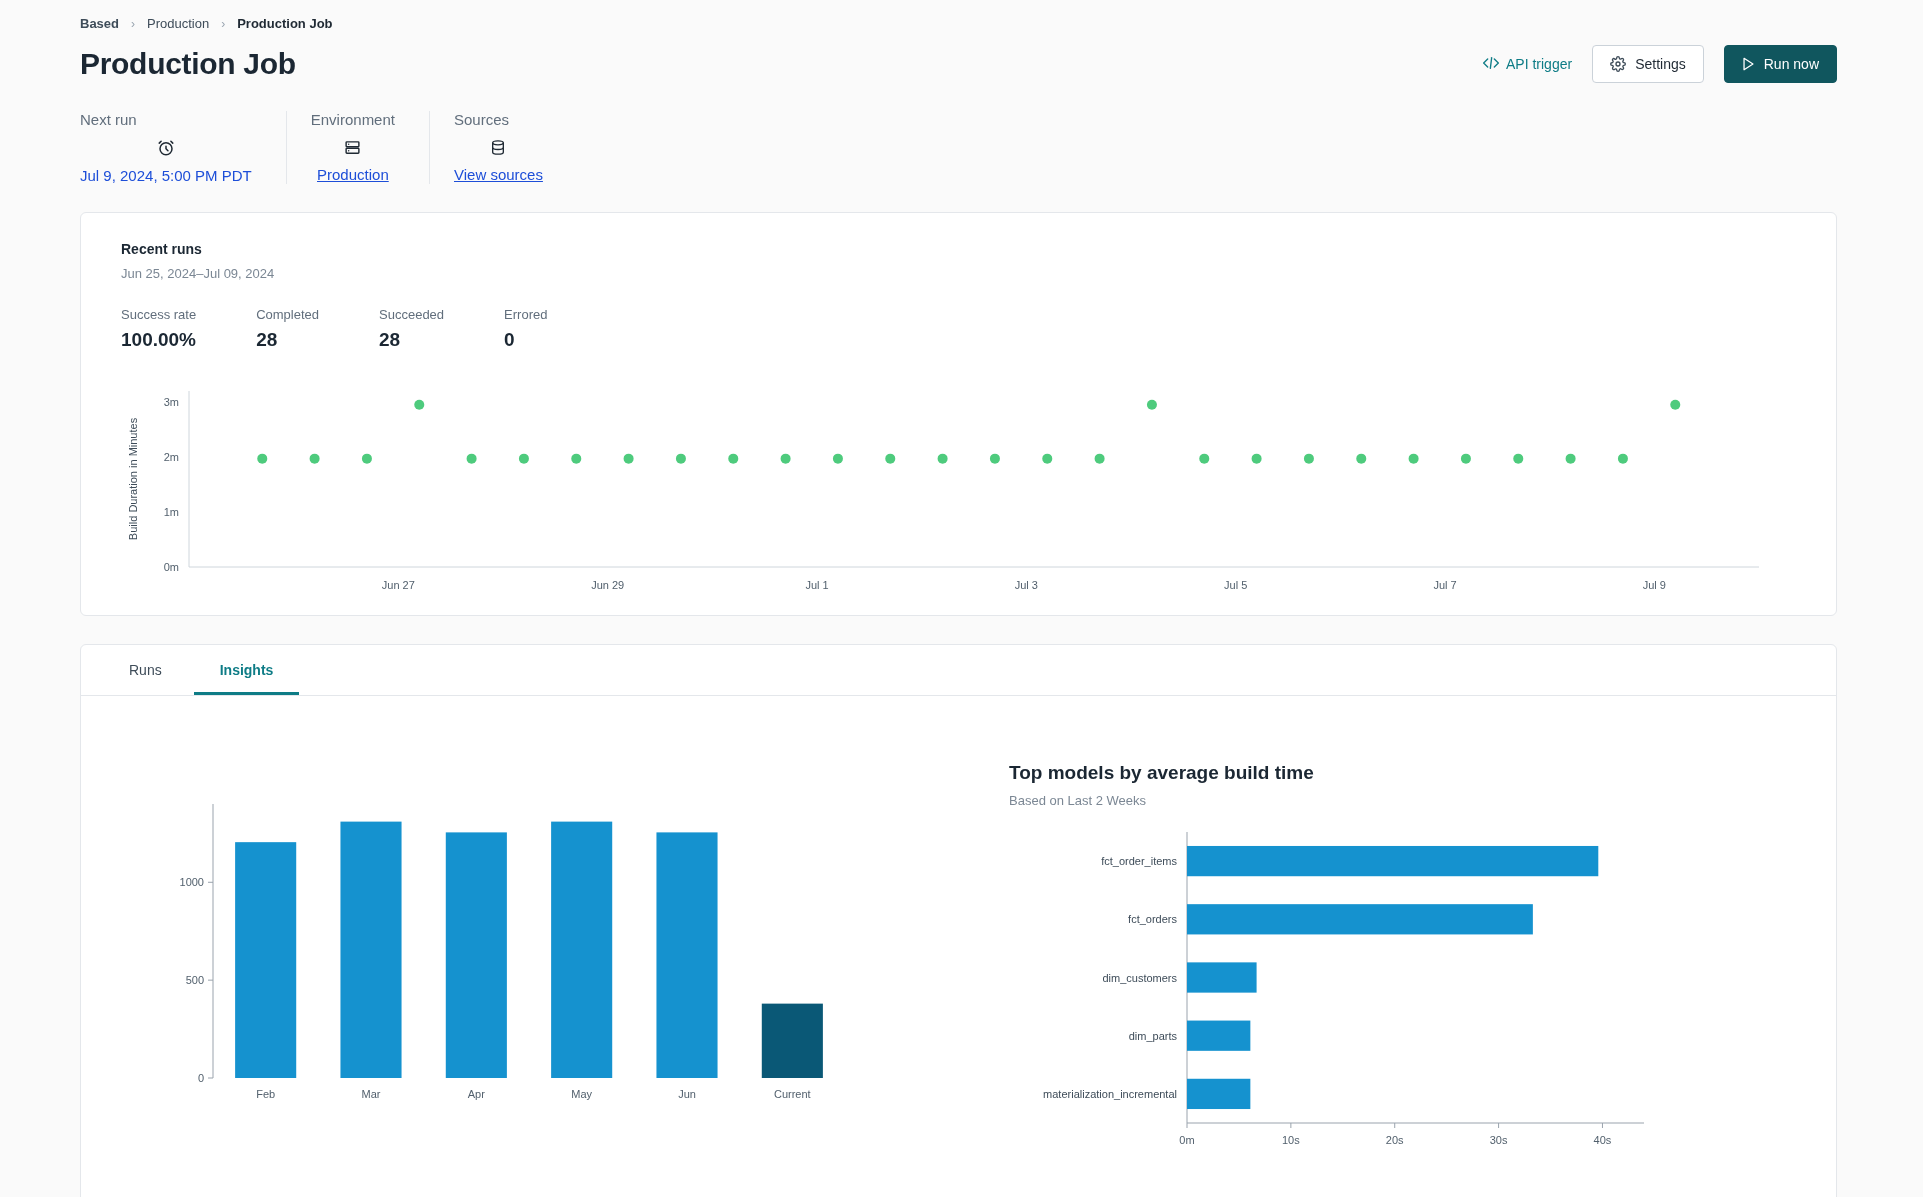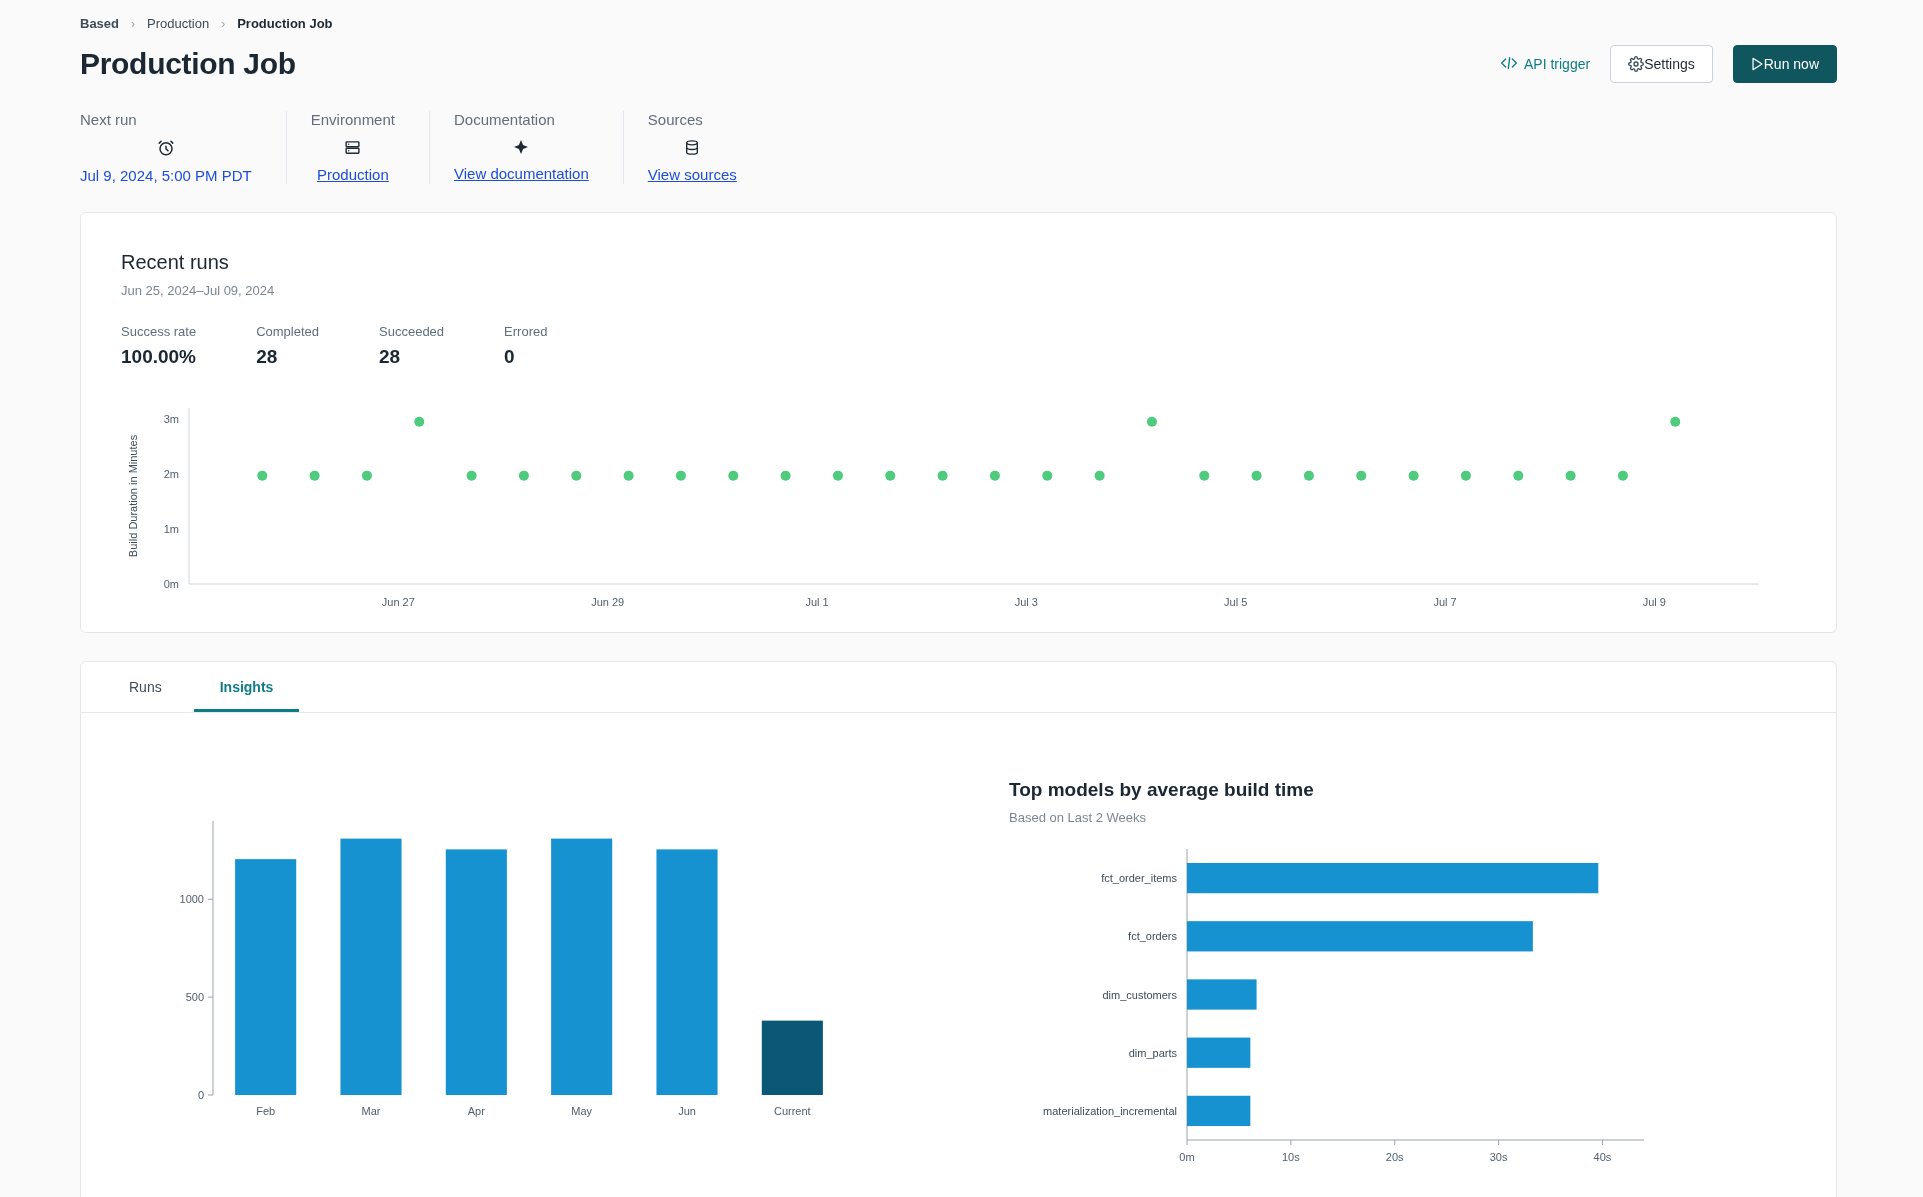--- a/index.html
+++ b/index.html
@@ -18,36 +18,36 @@
   .breadcrumb .sep { color: #9aa5b1; font-size: 12px; }
   .crumb { cursor: pointer; }
   .crumb.first { font-weight: bold; }
   .crumb.current { font-weight: bold; color: #1f2933; cursor: default; }
 
   
   .title-row { display: flex; align-items: center; justify-content: space-between; margin-top: 6px; }
   h1 { font-size: 30px; font-weight: bold; color: #1b2733; letter-spacing: -0.3px; }
   .actions { display: flex; align-items: center; gap: 20px; }
   .api-trigger { color: #0e7c86; font-size: 14px; display: flex; gap: 7px; align-items: flex-start; cursor: pointer; font-weight: 500; }
-  .btn { display: flex; align-items: center; font-size: 14px; border-radius: 4px; padding: 10px 17px; cursor: pointer; font-family: "Liberation Sans", sans-serif; }
+  .btn { display: flex; align-items: center; gap: 9px; font-size: 14px; border-radius: 4px; padding: 10px 17px; cursor: pointer; font-family: "Liberation Sans", sans-serif; }
   .btn-secondary { background: #fff; border: 1px solid #cbd2d9; color: #1f2933; }
   .btn-primary { background: #10565e; color: #fff; border: 1px solid #10565e; }
 
   
   .info-bar { display: flex; margin-top: 28px; }
   .info-cell { padding-right: 34px; }
   .info-cell + .info-cell { border-left: 1px solid #e4e7eb; padding-left: 24px; }
   .info-label { font-size: 15px; color: #616e7c; margin-bottom: 11px; }
   .info-value { display: flex; align-items: center; gap: 10px; font-size: 15px; color: #1d4ed8; flex-direction: column; }
   .link { text-decoration: underline; cursor: pointer; }
 
   
   .card { background: #fff; border: 1px solid #e4e7eb; border-radius: 6px; margin-top: 28px; }
   .recent-runs { padding: 28px 40px 8px; }
-  .rr-title { font-size: 20px; font-weight: normal; color: #1b2733; margin-top: 10px; }
+  .rr-title { font-size: 14px; font-weight: bold; color: #1b2733; }
   .rr-range { font-size: 13px; color: #7b8794; margin-top: 9px; }
   .stats { display: flex; gap: 60px; margin-top: 26px; }
   .stat-label { font-size: 13px; color: #616e7c; }
   .stat-value { font-size: 19px; font-weight: bold; margin-top: 7px; color: #1b2733; }
   .scatter-wrap { margin-top: 24px; }
 
   
   .tab-row { display: flex; gap: 6px; border-bottom: 1px solid #e4e7eb; padding: 0 22px; }
   .tab { padding: 17px 26px 14px; font-size: 14px; color: #3e4c59; cursor: pointer; border-bottom: 3px solid transparent; }
   .tab.active { color: #0e7c86; font-weight: bold; border-bottom-color: #0e7c86; }
@@ -125,31 +125,20 @@
       <div class="info-value">
         <span style="display:flex">
           <svg width="17" height="17" viewBox="0 0 24 24" fill="none" stroke="#1f2933" stroke-width="2" stroke-linecap="round">
               <rect x="3" y="4" width="18" height="7" rx="1"></rect>
               <rect x="3" y="13" width="18" height="7" rx="1"></rect>
               <path d="M6.6 7.5h.01"></path>
               <path d="M6.6 16.5h.01"></path>
             </svg>
         </span>
         <span class="link">Production</span>
-      </div>
-    </div>
-    <div class="info-cell">
-      <div class="info-label">Documentation</div>
-      <div class="info-value">
-        <span style="display:flex">
-          <svg width="16" height="16" viewBox="0 0 24 24" fill="#1f2933">
-              <path d="M12 1.5l3.1 7.4 7.4 3.1-7.4 3.1-3.1 7.4-3.1-7.4L1.5 12l7.4-3.1z"></path>
-            </svg>
-        </span>
-        <span class="link">View documentation</span>
       </div>
     </div>
     <div class="info-cell">
       <div class="info-label">Sources</div>
       <div class="info-value">
         <span style="display:flex">
           <svg width="16" height="17" viewBox="0 0 24 24" fill="none" stroke="#1f2933" stroke-width="2">
               <ellipse cx="12" cy="5" rx="8" ry="3"></ellipse>
               <path d="M4 5v14c0 1.7 3.6 3 8 3s8-1.3 8-3V5"></path>
               <path d="M4 12c0 1.7 3.6 3 8 3s8-1.3 8-3"></path>

